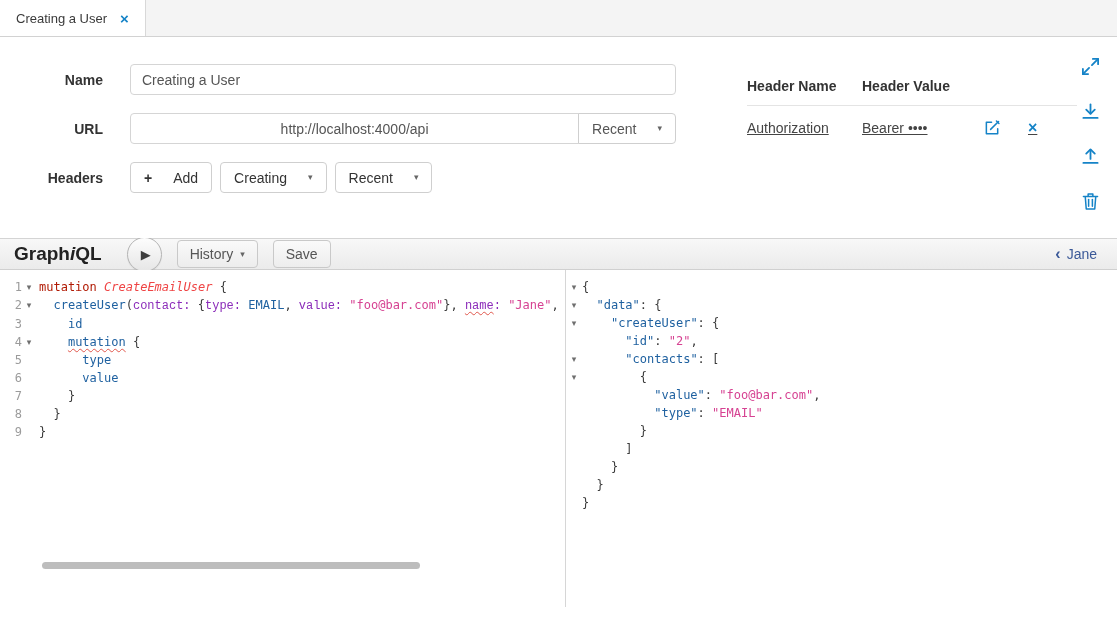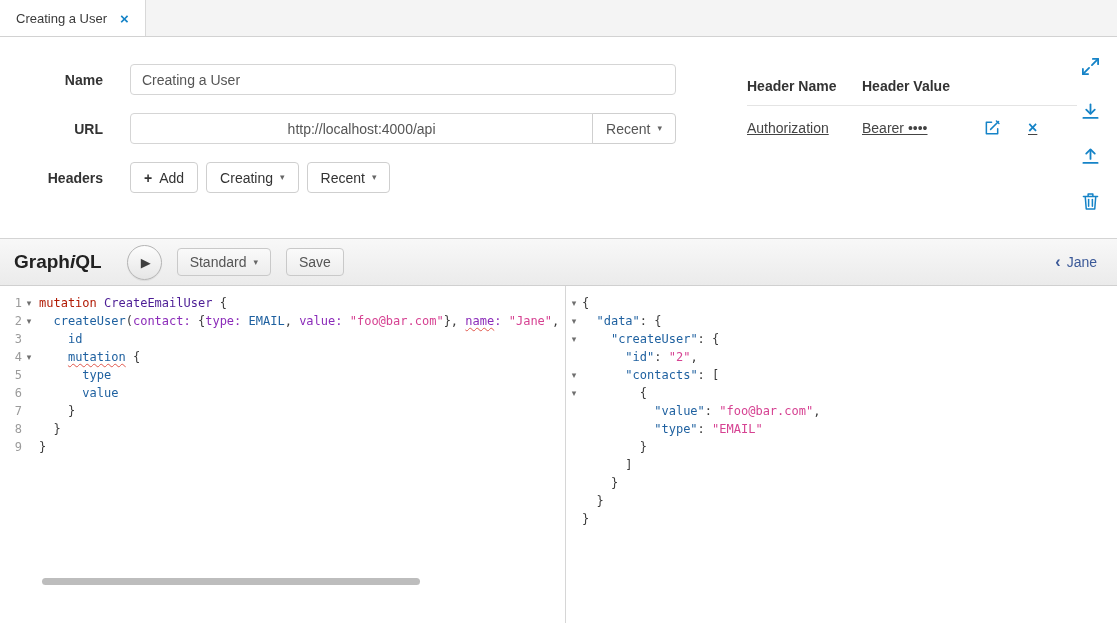--- a/index.html
+++ b/index.html
@@ -14,65 +14,65 @@
   .new-query { display:flex; align-items:center; padding:0 24px; font-size:13px; color:#35618e; cursor:pointer; }
 
   
   .form-area { position:relative; height:201px; padding-top:27px; background:#fff; }
   .frow { display:flex; align-items:center; margin-bottom:18px; }
   .frow label { width:103px; text-align:right; font-weight:700; font-size:14px; color:#333; margin-right:27px; flex:none; }
   .txt { height:31px; border:1px solid #d5d5d5; border-radius:4px; padding:0 11px; font-size:14px; color:#555; font-family:"Liberation Sans", sans-serif; background:#fff; }
   .name-input { width:546px; }
   .input-group { display:flex; width:546px; }
   .url-input { flex:1; border-radius:4px 0 0 4px;text-align:center; }
-  .btn { display:inline-flex; align-items:center; gap:7px; height:31px; padding:0 13px; background:#fff; border:1px solid #cfcfcf; border-radius:4px; font-size:14px; color:#333; font-family:inherit; cursor:pointer; }
+  .btn { display:inline-flex; align-items:center; gap:21px; height:31px; padding:0 13px; background:#fff; border:1px solid #cfcfcf; border-radius:4px; font-size:14px; color:#333; font-family:inherit; cursor:pointer; }
   .grp { border-radius:0 4px 4px 0; margin-left:-1px; color:#555; flex:none; }
   .btnrow { display:flex; gap:8px; }
   .plus { font-weight:700; }
   .caret { font-family:"DejaVu Sans", sans-serif; font-size:9px; color:#666; line-height:1; }
 
   
   .headers-table { position:absolute; left:717px; top:41px; width:330px; font-size:14px;margin-left:30px; }
   .ht-head { display:flex; font-weight:700; color:#333; padding-bottom:11px; border-bottom:1px solid #e4e4e4; }
   .ht-col1 { width:115px; }
   .ht-col2 { width:120px; }
   .ht-row { display:flex; align-items:center; padding-top:13px; color:#444;text-decoration:underline; }
   .icon-btn { display:inline-flex; align-items:center; cursor:pointer; }
   .edit-ic { margin-left:2px; }
   .x { margin-left:27px; color:#1583c7; font-weight:700; font-size:16px; line-height:1; }
 
   
   .side-icons { position:absolute; right:17px; top:20px; display:flex; flex-direction:column; gap:26px; align-items:center; }
   .side-icons .icon-btn svg { display:block; }
 
   
-  .gbar { height:48px; background:linear-gradient(#f8f8f8,#ebebeb); border-top:1px solid #d4d4d4; border-bottom:1px solid #d0d0d0; display:flex; align-items:center; padding:0 14px; gap:15px; }
+  .gbar { height:32px; background:linear-gradient(#f8f8f8,#ebebeb); border-top:1px solid #d4d4d4; border-bottom:1px solid #d0d0d0; display:flex; align-items:center; padding:0 14px; gap:15px; }
   .logo { font-size:19px; color:#222; font-weight:600; margin-right:10px; }
   .logo em { font-style:italic; font-weight:600; }
   .play { width:35px; height:35px; border-radius:50%; border:1px solid #b4b4b4; background:linear-gradient(#fdfdfd,#e6e6e6); display:flex; align-items:center; justify-content:center; cursor:pointer; box-shadow:0 1px 1px rgba(0,0,0,0.08); flex:none; }
   .play-tri { font-family:"DejaVu Sans", sans-serif; color:#3e3e3e; font-size:13px; margin-left:3px; line-height:1; }
   .tbtn { display:inline-flex; align-items:center; gap:7px; height:28px; padding:0 12px; border:1px solid #c9c9c9; border-radius:4px; background:linear-gradient(#fafafa,#ededed); color:#555; font-size:14px; font-family:inherit; cursor:pointer; }
   .docs { margin-left:auto; color:#3b5998; font-size:14px; display:flex; align-items:center; gap:6px; cursor:pointer; padding-right:6px; }
   .chev { font-weight:700; font-size:16px; line-height:1; }
 
   
   .editor-row { display:flex; height:337px; }
   .qpane { position:relative; width:566px; border-right:1px solid #d6d6d6; background:#fff; overflow:hidden; }
   .rpane { position:relative; flex:1; background:#fff; overflow:hidden; }
   .codelines { padding-top:8px; font-family:"DejaVu Sans Mono", monospace; font-size:12px; line-height:18px; }
   .cm-line { display:flex; white-space:pre; }
   .ln { width:22px; text-align:right; color:#9b9b9b; flex:none; }
   .fold { width:14px; text-align:center; color:#6f6f6f; font-size:9px; line-height:18px; flex:none; font-family:"DejaVu Sans", sans-serif; }
   .rpane .fold { width:16px; }
   .codetext { white-space:pre; color:#3a3a3a; }
   .qpane .codetext { padding-left:3px; }
   .k { color:#B11A04;text-align:right; }
-  .d { color:#4c1d95; }
+  .d { color:#ef4444;font-style:italic; }
   .p { color:#1F61A0; }
-  .a { color:#8B2BB9; }
+  .a { color:#8B2BB9;font-family:Liberation Mono, monospace; }
   .s { color:#D64292; }
   .w { text-decoration:underline; text-decoration-style:wavy; text-decoration-color:#e0564c; text-decoration-thickness:1px; text-underline-offset:2px; }
 
   .hscroll { position:absolute; left:42px; bottom:38px; width:378px; height:7px; border-radius:4px; background:#bdbdbd; cursor:pointer; }
   .varbar { position:absolute; left:0; right:0; bottom:0; height:29px; border-top:1px solid #dcdcdc; background:#fafafa; display:flex; align-items:center; padding-left:37px; font-size:11px; font-weight:700; letter-spacing:1px; color:#7b7b7b; cursor:pointer; }
 </style>
 </head>
 <body>
 
 <div class="app">
@@ -180,21 +180,21 @@
       </span>
     </div>
   </div>
 
   <div class="gbar">
     <div class="logo"><span>Graph</span><em>i</em><span>QL</span></div>
     <button class="play">
       <span class="play-tri">▶</span>
     </button>
     <button class="tbtn">
-      <span>Standard</span>
+      <span>History</span>
       <span class="caret">▾</span>
     </button>
     <button class="tbtn">
       <span>Save</span>
     </button>
     <div class="docs">
       <span class="chev">‹</span>
       <span>Jane</span>
     </div>
   </div>

